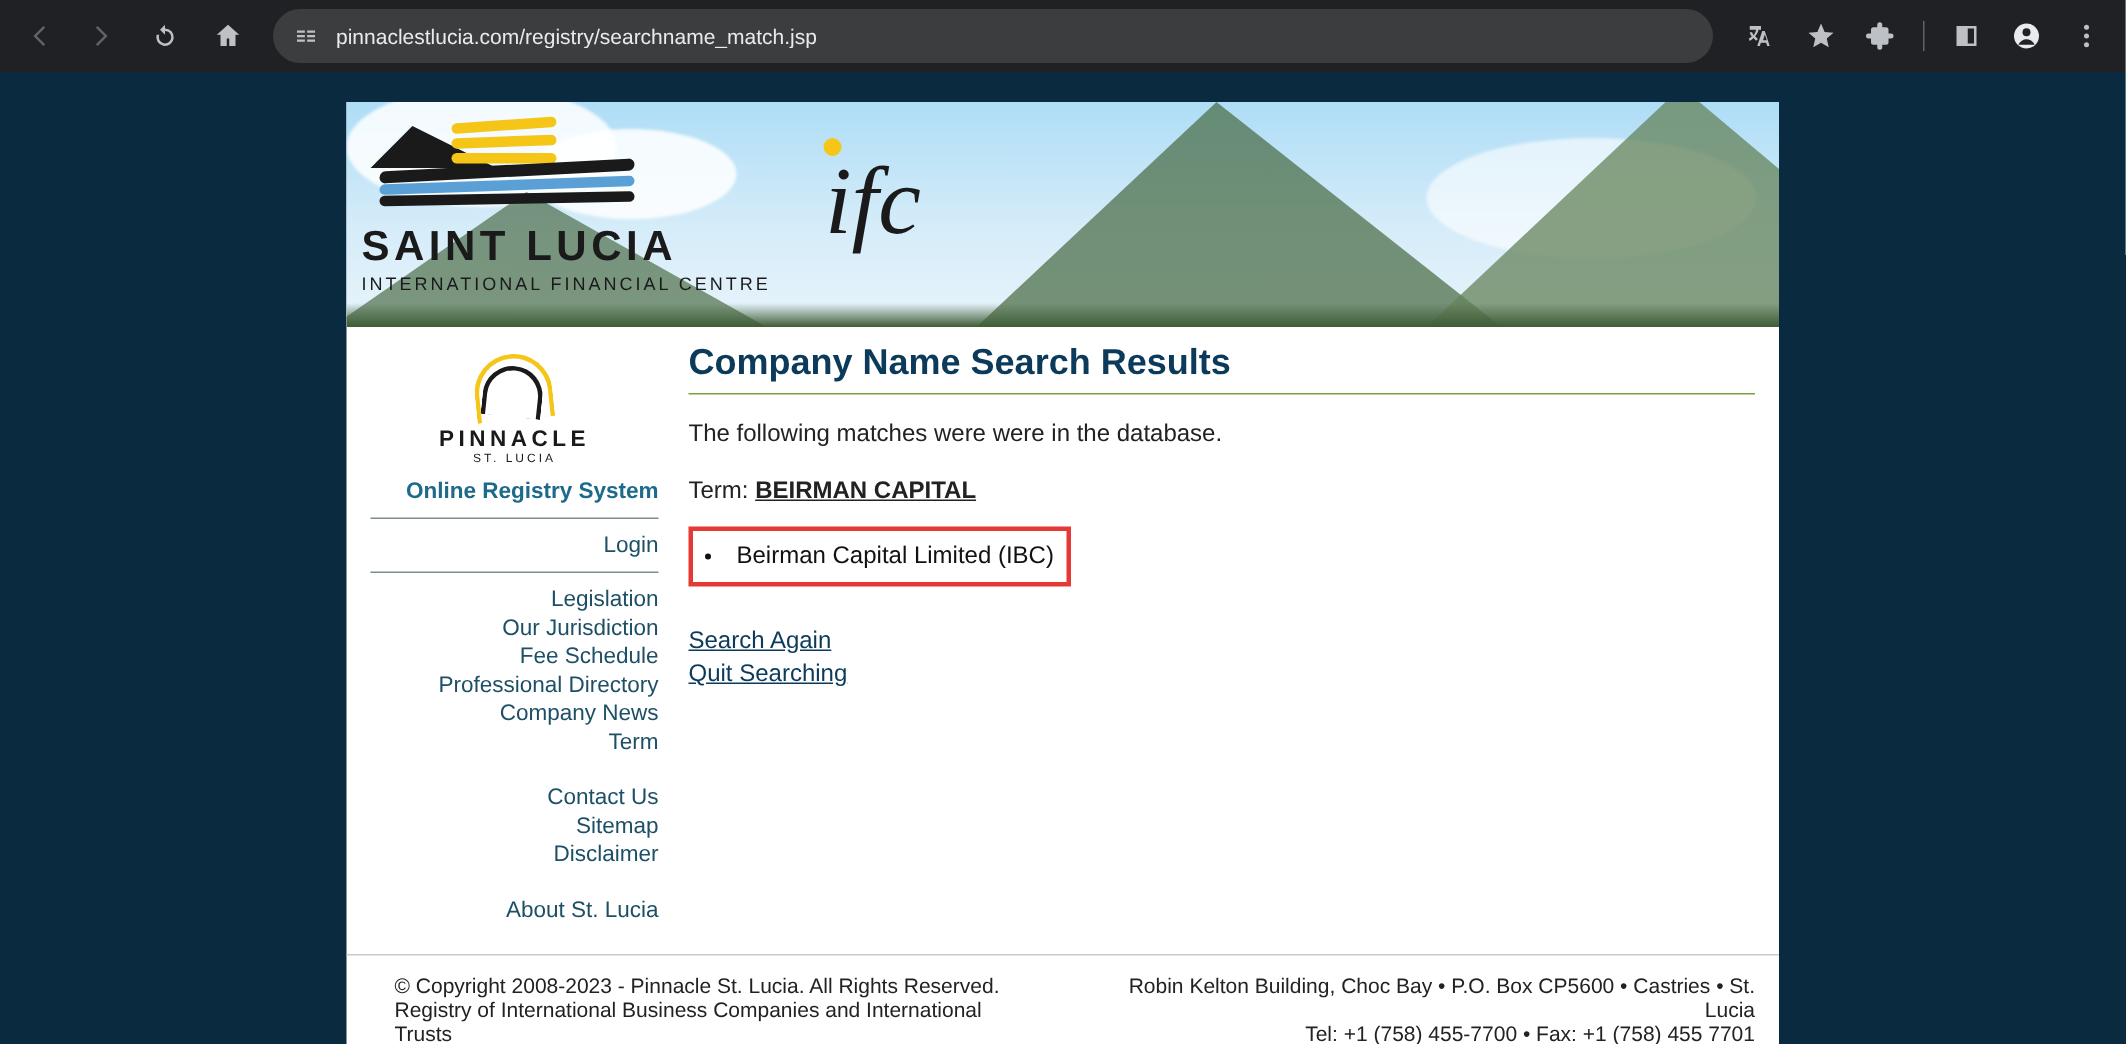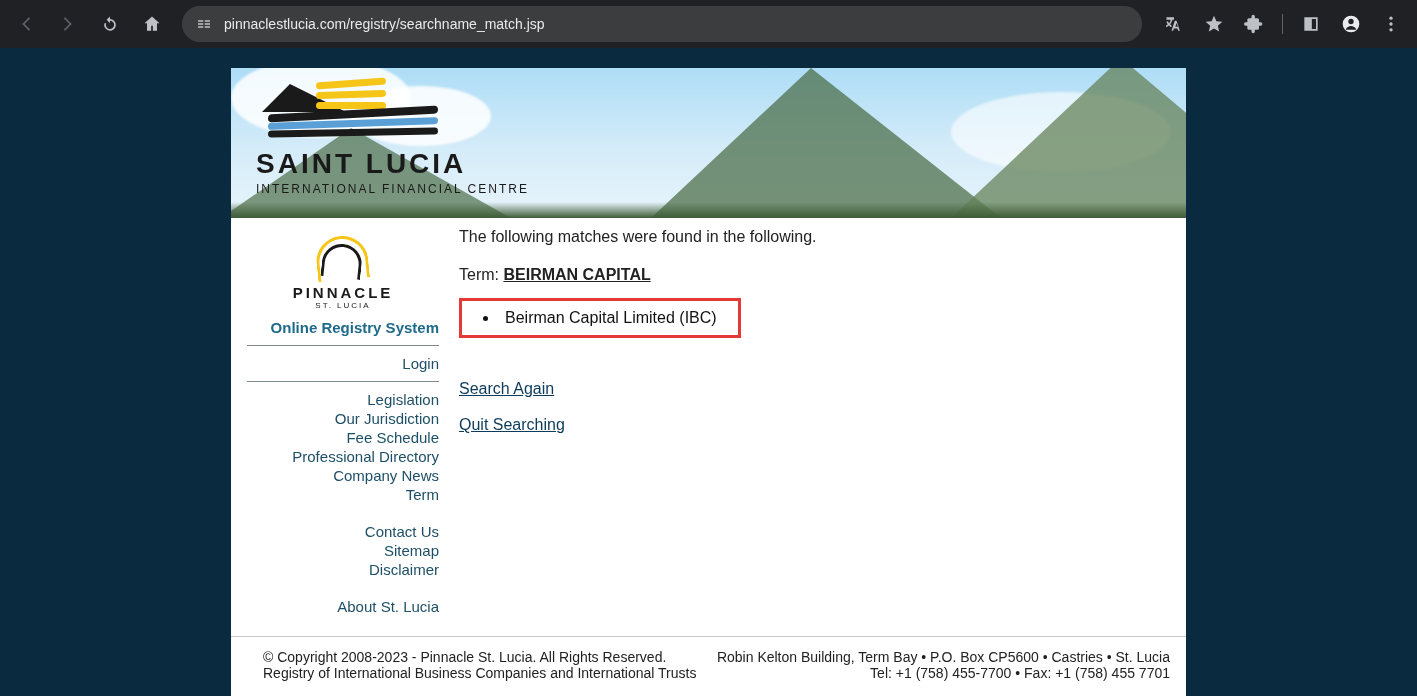--- a/index.html
+++ b/index.html
@@ -104,21 +104,21 @@
     border-left: 170px solid transparent;
     border-right: 190px solid transparent;
     border-bottom: 160px solid #6a8a5f;
     opacity:0.75;
   }
   .ground {
     position:absolute; left:0; right:0; bottom:0; height:16px;
     background: linear-gradient(to top, #3e5c36, rgba(62,92,54,0));
   }
   .brand {
-    position:absolute; left:25px; top:10px; display:flex; align-items:flex-start; gap:32px;
+    position:absolute; left:10px; top:10px; display:flex; align-items:flex-start; gap:32px;
   }
   .brand-left { padding-top:6px; }
   .logo-swoosh {
     width:190px; height:58px; position:relative;
   }
   .logo-swoosh .tri {
     position:absolute; left:8px; top:0;
     width:0;height:0;
     border-left: 24px solid transparent;
     border-right: 60px solid transparent;
@@ -204,27 +204,27 @@
     color:#0b3a5a;
     border-bottom: 1px solid #7aa23a;
     padding-bottom: 6px;
     margin-bottom: 18px;
   }
   .lead { font-size:16px; color:#222; margin-bottom: 20px; }
   .term-line { font-size:16px; margin-bottom: 14px; }
   .term-line .term-value { font-weight:700;text-decoration:underline; }
   .result-box {
     border: 3px solid #e53935;
-    padding: 8px 21px;
+    padding: 8px 8px;
     display:inline-block;
     margin-bottom: 26px;
   }
   .result-box ul { list-style: disc inside; }
   .result-box li { font-size:16px; color:#111; }
-  .links a { color:#0b3a5a; text-decoration:underline; font-size:16px; display:block; line-height:1.4;margin-top:14px; }
+  .links a { color:#0b3a5a; text-decoration:underline; font-size:16px; display:block; line-height:1.4; }
 
   
   .footer {
     border-top: 1px solid #c9c9c9;
     display:flex; justify-content:space-between; gap: 20px;
     padding: 12px 16px 16px 32px;
     font-size: 14px; color:#222;
   }
   .footer .fr { text-align:right; }
 </style>
@@ -324,20 +324,24 @@
               </div>
             <div class="wave">
                 <div class="w w1"></div>
                 <div class="w w2"></div>
                 <div class="w w3"></div>
               </div>
           </div>
           <div class="brand-title">SAINT LUCIA</div>
           <div class="brand-sub">INTERNATIONAL FINANCIAL CENTRE</div>
         </div>
+        <div class="ifc">
+          <span class="dot"></span>
+          <span>ifc</span>
+        </div>
       </div>
     </div>
 
     <div class="content-row">
 
       <nav class="sidebar">
         <div class="sidebar-logo">
           <div class="pin-mark">
             <div class="arc"></div>
               <div class="arc2"></div>
@@ -365,22 +369,23 @@
           <a href="#">Sitemap</a>
           <a href="#">Disclaimer</a>
         </div>
 
         <div class="group" style="margin-top:18px">
           <a href="#">About St. Lucia</a>
         </div>
       </nav>
 
       <main class="main">
-
-        <p class="lead">The following matches were found in the following.</p>
+        <h1 class="page-title">Company Name Search Results</h1>
+
+        <p class="lead">The following matches were were in the database.</p>
 
         <p class="term-line">
           <span>Term: </span><span class="term-value">BEIRMAN CAPITAL</span>
         </p>
 
         <div class="result-box">
           <ul>
             <li>Beirman Capital Limited (IBC)</li>
           </ul>
         </div>
@@ -391,19 +396,19 @@
         </div>
       </main>
     </div>
 
     <div class="footer">
       <div class="fl">
         <div>© Copyright 2008-2023 - Pinnacle St. Lucia. All Rights Reserved.</div>
         <div>Registry of International Business Companies and International Trusts</div>
       </div>
       <div class="fr">
-        <div>Robin Kelton Building, Term Bay • P.O. Box CP5600 • Castries • St. Lucia</div>
+        <div>Robin Kelton Building, Choc Bay • P.O. Box CP5600 • Castries • St. Lucia</div>
         <div>Tel: +1 (758) 455-7700 • Fax: +1 (758) 455 7701</div>
       </div>
     </div>
 
   </div>
 </div>
 
 </body></html>

